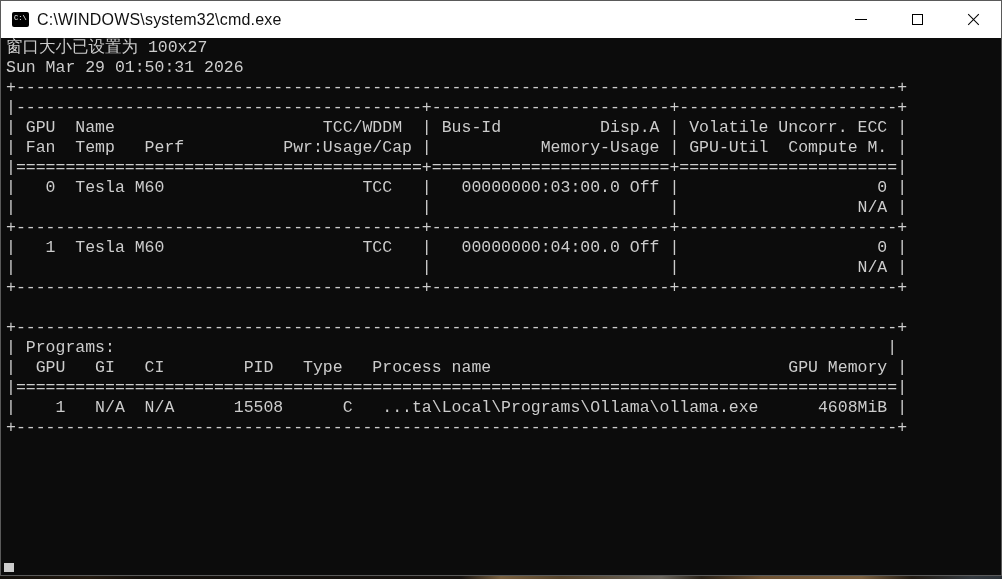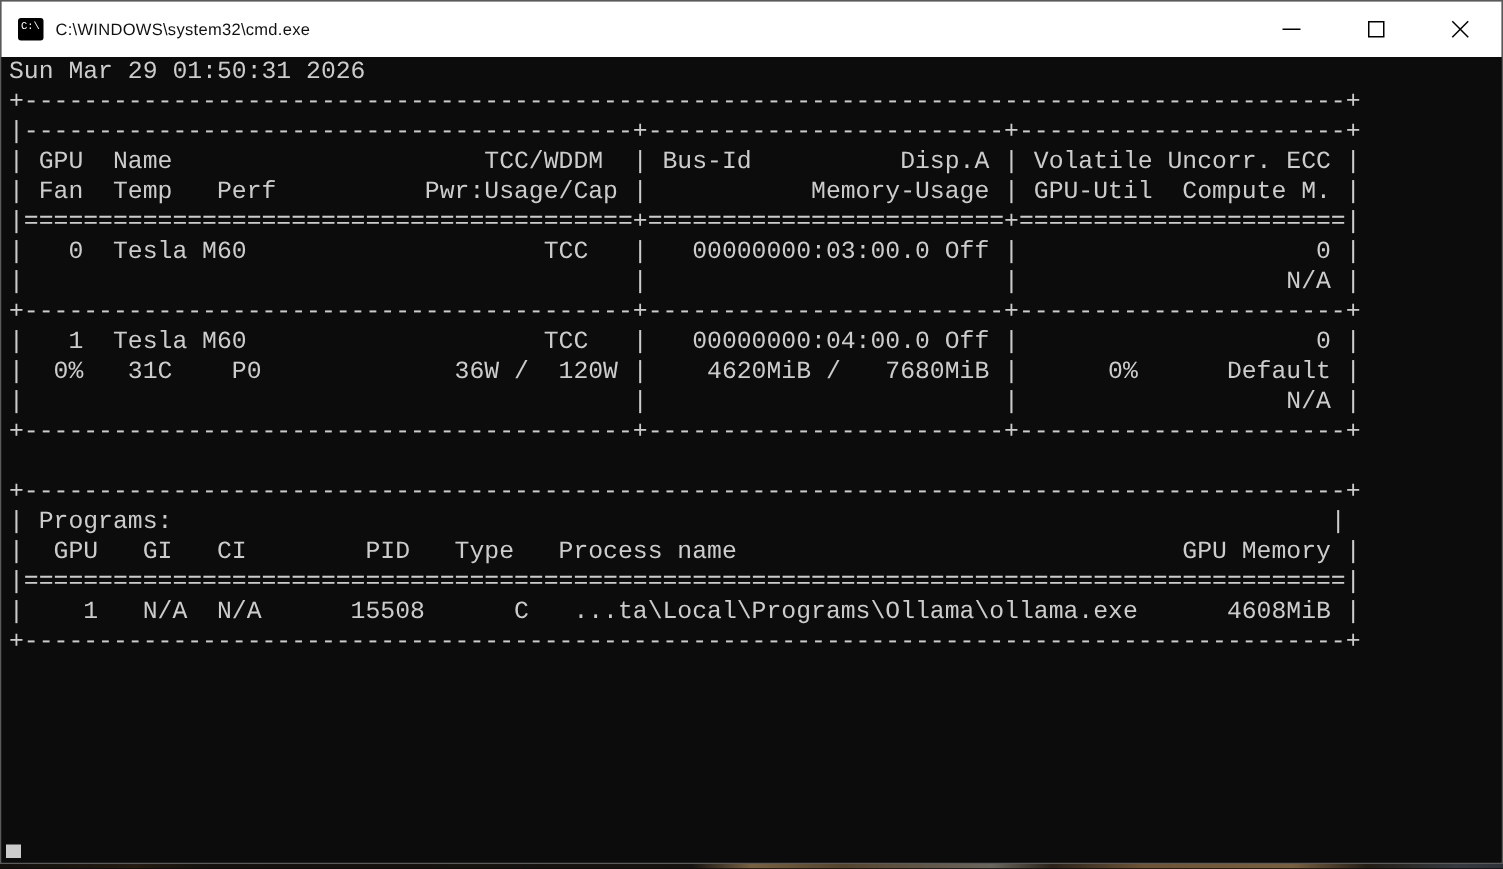--- a/index.html
+++ b/index.html
@@ -18,21 +18,21 @@
   .app-icon {
     width:17px; height:15px; margin-left:11px; margin-right:8px;
     background:#000000; border-radius:2px;
     display:flex; align-items:flex-start; justify-content:flex-start;
     overflow:hidden;
   }
   .app-icon span {
     color:#ffffff; font-family:"Liberation Mono", monospace;
     font-size:7px; line-height:8px; padding:2px 0 0 2px;
   }
-  .title { font-size:11px; color:#111; letter-spacing:0.2px; }
+  .title { font-size:16px; color:#111; letter-spacing:0.2px; }
   .controls { margin-left:auto; display:flex; height:100%; }
   .ctl-btn {
     width:56px; height:100%; border:none; background:transparent;
     display:flex; align-items:center; justify-content:center; cursor:default;
   }
   .ico-min { width:12px; height:1px; background:#000; display:block; }
   .ico-max { width:11px; height:11px; border:1px solid #000; display:block; }
   .ico-close { position:relative; width:15px; height:15px; display:block; }
   .ico-close::before, .ico-close::after {
     content:""; position:absolute; left:0; top:7px; width:15px; height:1px; background:#000;
@@ -75,31 +75,31 @@
         </button>
       <button class="ctl-btn">
           <span class="ico-max"></span>
         </button>
       <button class="ctl-btn">
           <span class="ico-close"></span>
         </button>
     </div>
   </div>
   <div class="console">
+    <div class="line">窗口大小已设置为 100x27</div>
     <div class="line">Sun Mar 29 01:50:31 2026</div>
     <div class="line">+-----------------------------------------------------------------------------------------+</div>
     <div class="line">|-----------------------------------------+------------------------+----------------------+</div>
     <div class="line">| GPU  Name                     TCC/WDDM  | Bus-Id          Disp.A | Volatile Uncorr. ECC |</div>
     <div class="line">| Fan  Temp   Perf          Pwr:Usage/Cap |           Memory-Usage | GPU-Util  Compute M. |</div>
     <div class="line">|=========================================+========================+======================|</div>
     <div class="line">|   0  Tesla M60                    TCC   |   00000000:03:00.0 Off |                    0 |</div>
     <div class="line">|                                         |                        |                  N/A |</div>
     <div class="line">+-----------------------------------------+------------------------+----------------------+</div>
     <div class="line">|   1  Tesla M60                    TCC   |   00000000:04:00.0 Off |                    0 |</div>
-    <div class="line">|  0%   31C    P0             36W /  120W |    4620MiB /   7680MiB |      0%      Default |</div>
     <div class="line">|                                         |                        |                  N/A |</div>
     <div class="line">+-----------------------------------------+------------------------+----------------------+</div>
     <div class="line"></div>
     <div class="line">+-----------------------------------------------------------------------------------------+</div>
     <div class="line">| Programs:                                                                              |</div>
     <div class="line">|  GPU   GI   CI        PID   Type   Process name                              GPU Memory |</div>
     <div class="line">|=========================================================================================|</div>
     <div class="line">|    1   N/A  N/A      15508      C   ...ta\Local\Programs\Ollama\ollama.exe      4608MiB |</div>
     <div class="line">+-----------------------------------------------------------------------------------------+</div>
     <div class="line"></div>

